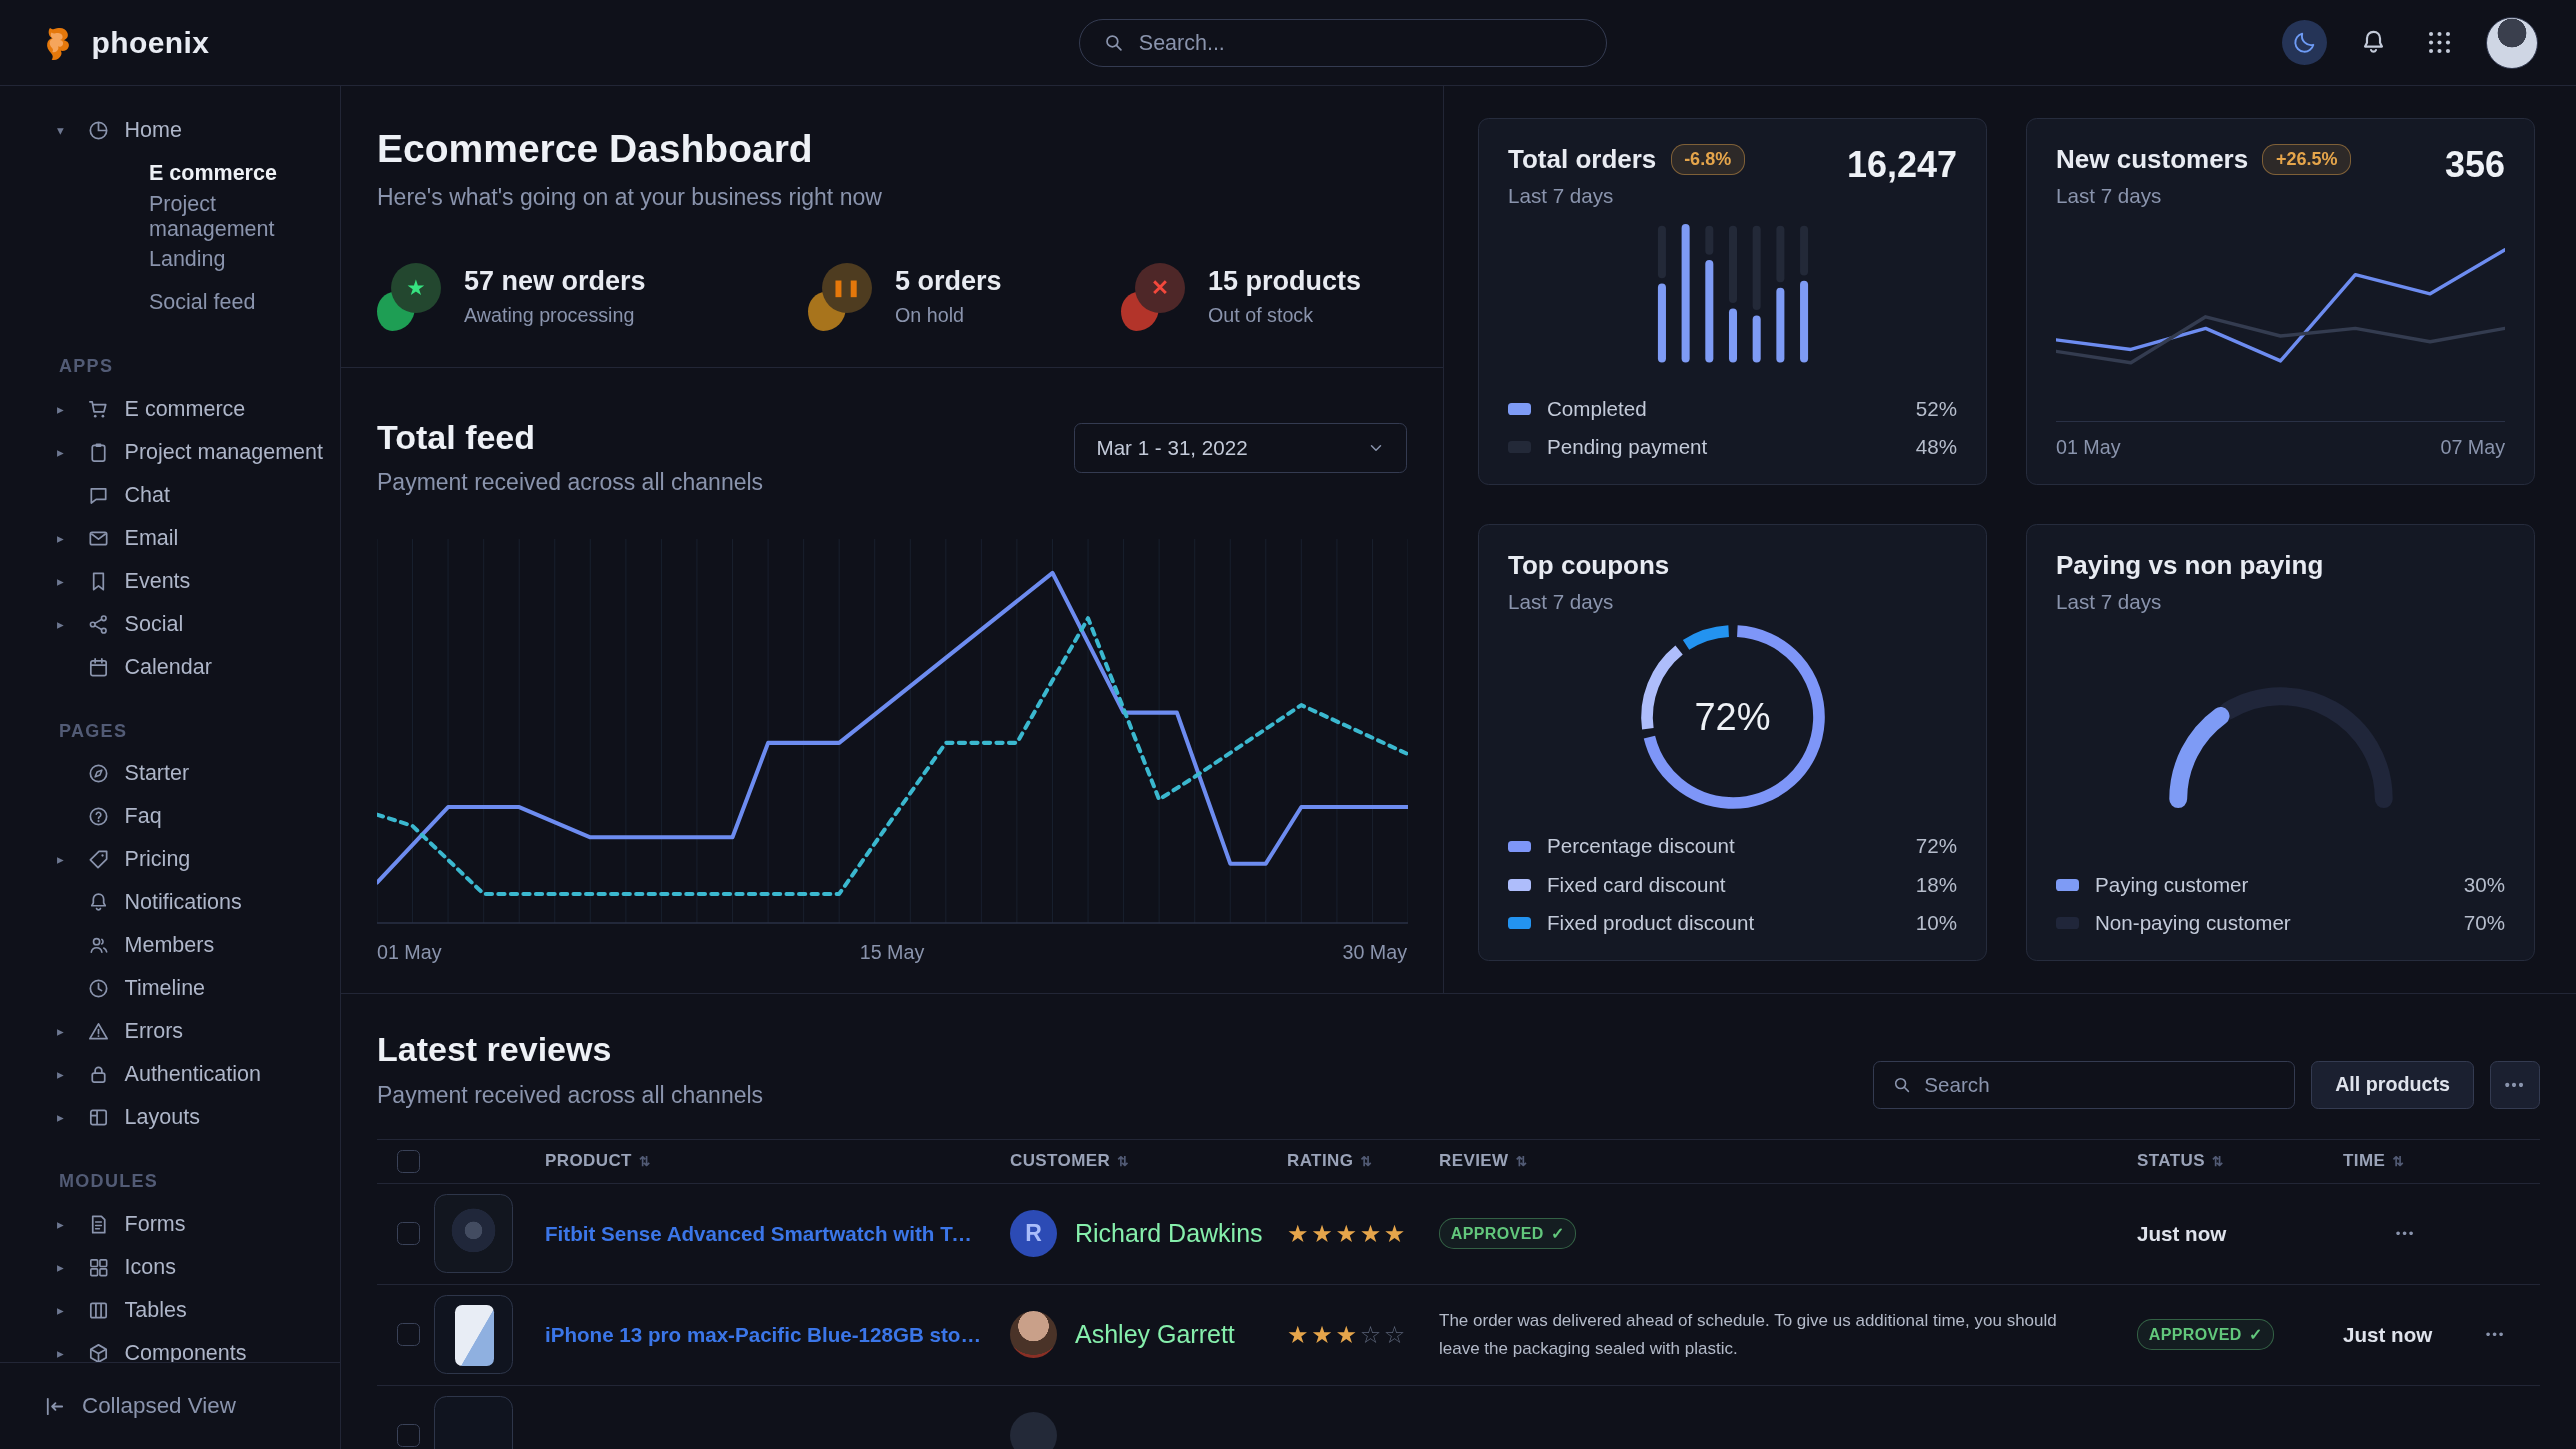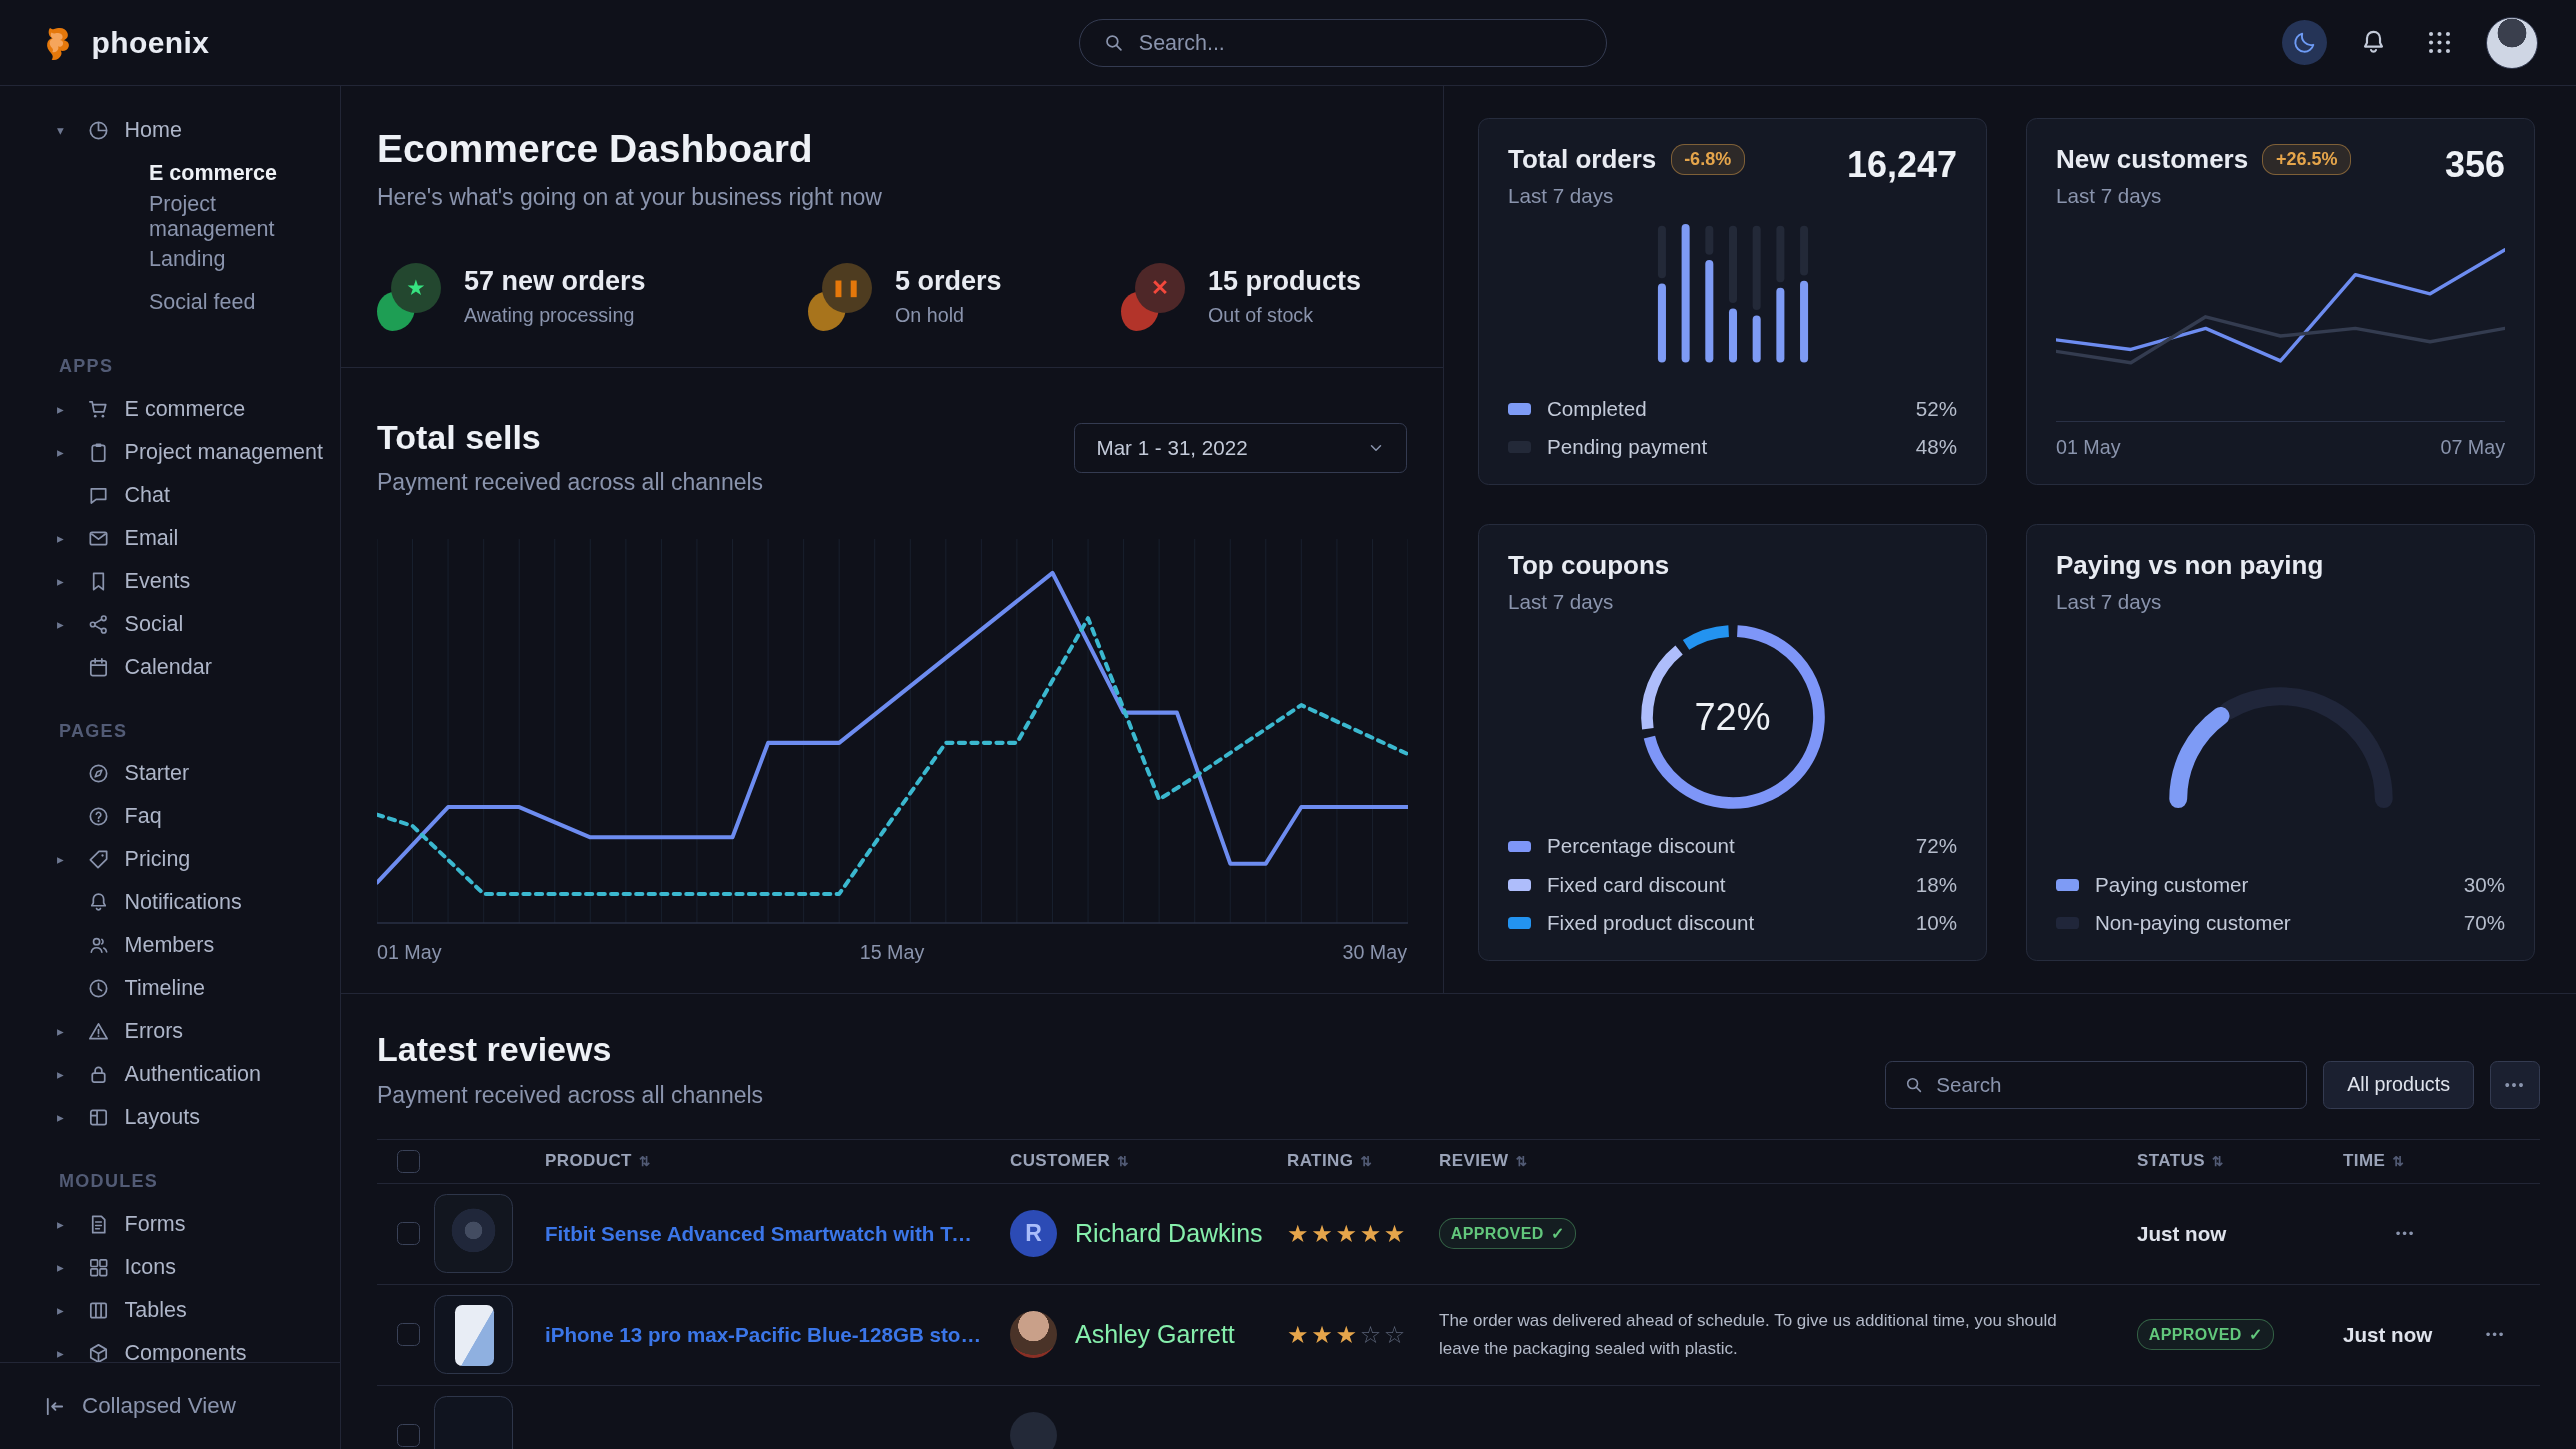--- a/index.html
+++ b/index.html
@@ -79,21 +79,21 @@
   .donut-center{position:absolute;font-size:38px;color:#eef1f6;}
   .nc-axis{border-top:0.9px solid var(--line2);display:flex;justify-content:space-between;font-size:19.7px;color:var(--t2);padding-top:14.3px;margin-top:3.6px;}
   
   .reviews{padding:36px;}
   .rv-head{display:flex;justify-content:space-between;align-items:flex-end;}
   .rv-controls{display:flex;gap:16px;align-items:center;margin-top:5.4px;}
   .rv-search{width:422px;height:48px;border:0.9px solid #343b51;border-radius:7.2px;display:flex;align-items:center;gap:12.5px;padding:0 18px;margin-left:36px;}
   .rv-search input{flex:1;background:transparent;border:none;outline:none;color:var(--t1);font-size:20.6px;font-family:"Liberation Sans",sans-serif;}
   .rv-search input::placeholder{color:var(--t2);}
   .rv-search .ic{width:19.7px;height:19.7px;}
-  .btn{height:48px;border:0.9px solid #343b51;border-radius:7.2px;background:#1b2030;color:#dfe3ec;font-size:19.7px;font-weight:400;padding:0 23px;display:flex;align-items:center;cursor:pointer;}
+  .btn{height:48px;border:0.9px solid #343b51;border-radius:7.2px;background:#1b2030;color:#dfe3ec;font-size:19.7px;font-weight:700;padding:0 23px;display:flex;align-items:center;cursor:pointer;}
   .btn.sq{width:50px;justify-content:center;color:var(--t2);font-size:14.3px;letter-spacing:1.8px;}
   .rv-table{margin-top:30px;}
   .t-head,.t-row{display:grid;grid-template-columns:57px 111px 465px 277px 152px 698px 206px 125px 55px;align-items:center;}
   .t-head{height:45px;border-top:0.9px solid var(--line);border-bottom:0.9px solid var(--line);font-size:17px;font-weight:700;letter-spacing:0.4px;color:#9aa3b8;}
   .th{display:flex;align-items:center;gap:7.2px;cursor:pointer;}
   .sort{font-size:13.4px;color:var(--t3);}
   .t-row{height:101px;border-bottom:0.9px solid var(--line);}
   .checkbox{width:23px;height:23px;border:1.8px solid #3a4258;border-radius:5.4px;margin-left:19.7px;cursor:pointer;}
   .thumb{width:79px;height:79px;border:0.9px solid #2e364a;border-radius:12.5px;overflow:hidden;position:relative;background:#10141f;}
   .thumb.watch{background:radial-gradient(circle at 50% 46%,#434c61 0 15%,#20273a 16% 38%,#12161f 39%);}
@@ -478,21 +478,21 @@
                 <div>
                   <div class="stat-headline">15 products</div>
                   <div class="stat-caption">Out of stock</div>
                 </div>
               </div>
             </div>
         </div>
         <div class="total-sells">
           <div class="ts-head">
             <div>
-              <div class="sec-title">Total sells</div>
+              <div class="sec-title">Total feed</div>
               <div class="sec-sub">Payment received across all channels</div>
             </div>
             <div class="date-select">
               <span>Mar 1 - 31, 2022</span>
               <svg class="ic" viewBox="0 0 20 20" width="18" height="18">
                   <use href="#i-chevdown"></use>
                 </svg>
             </div>
           </div>
           <div class="ts-chart">

